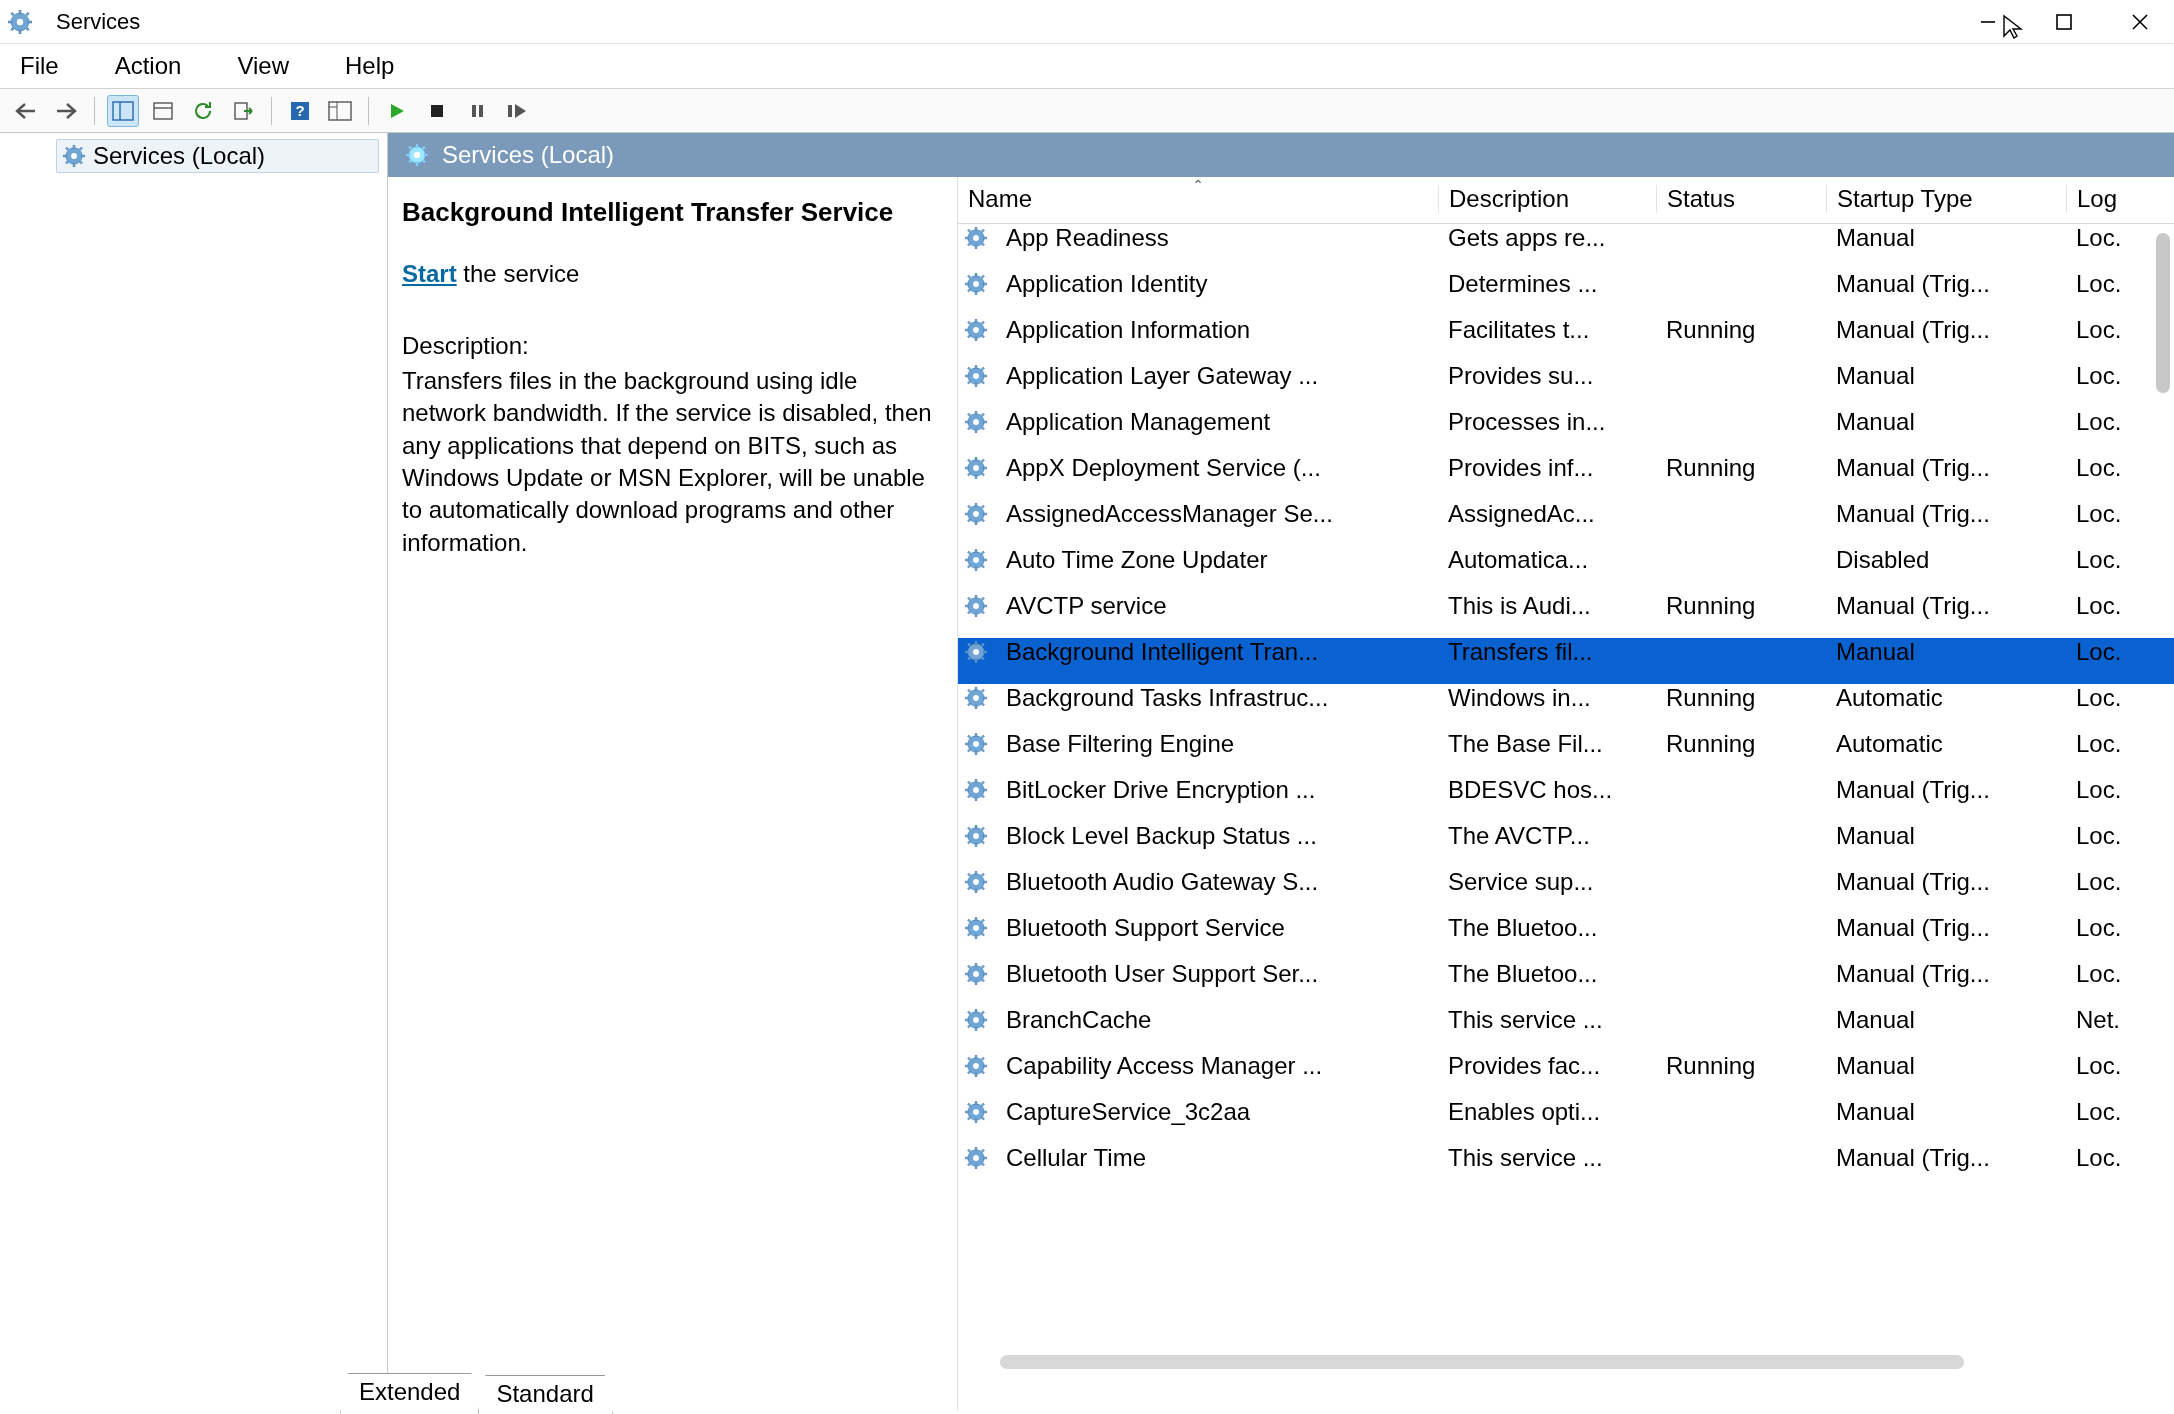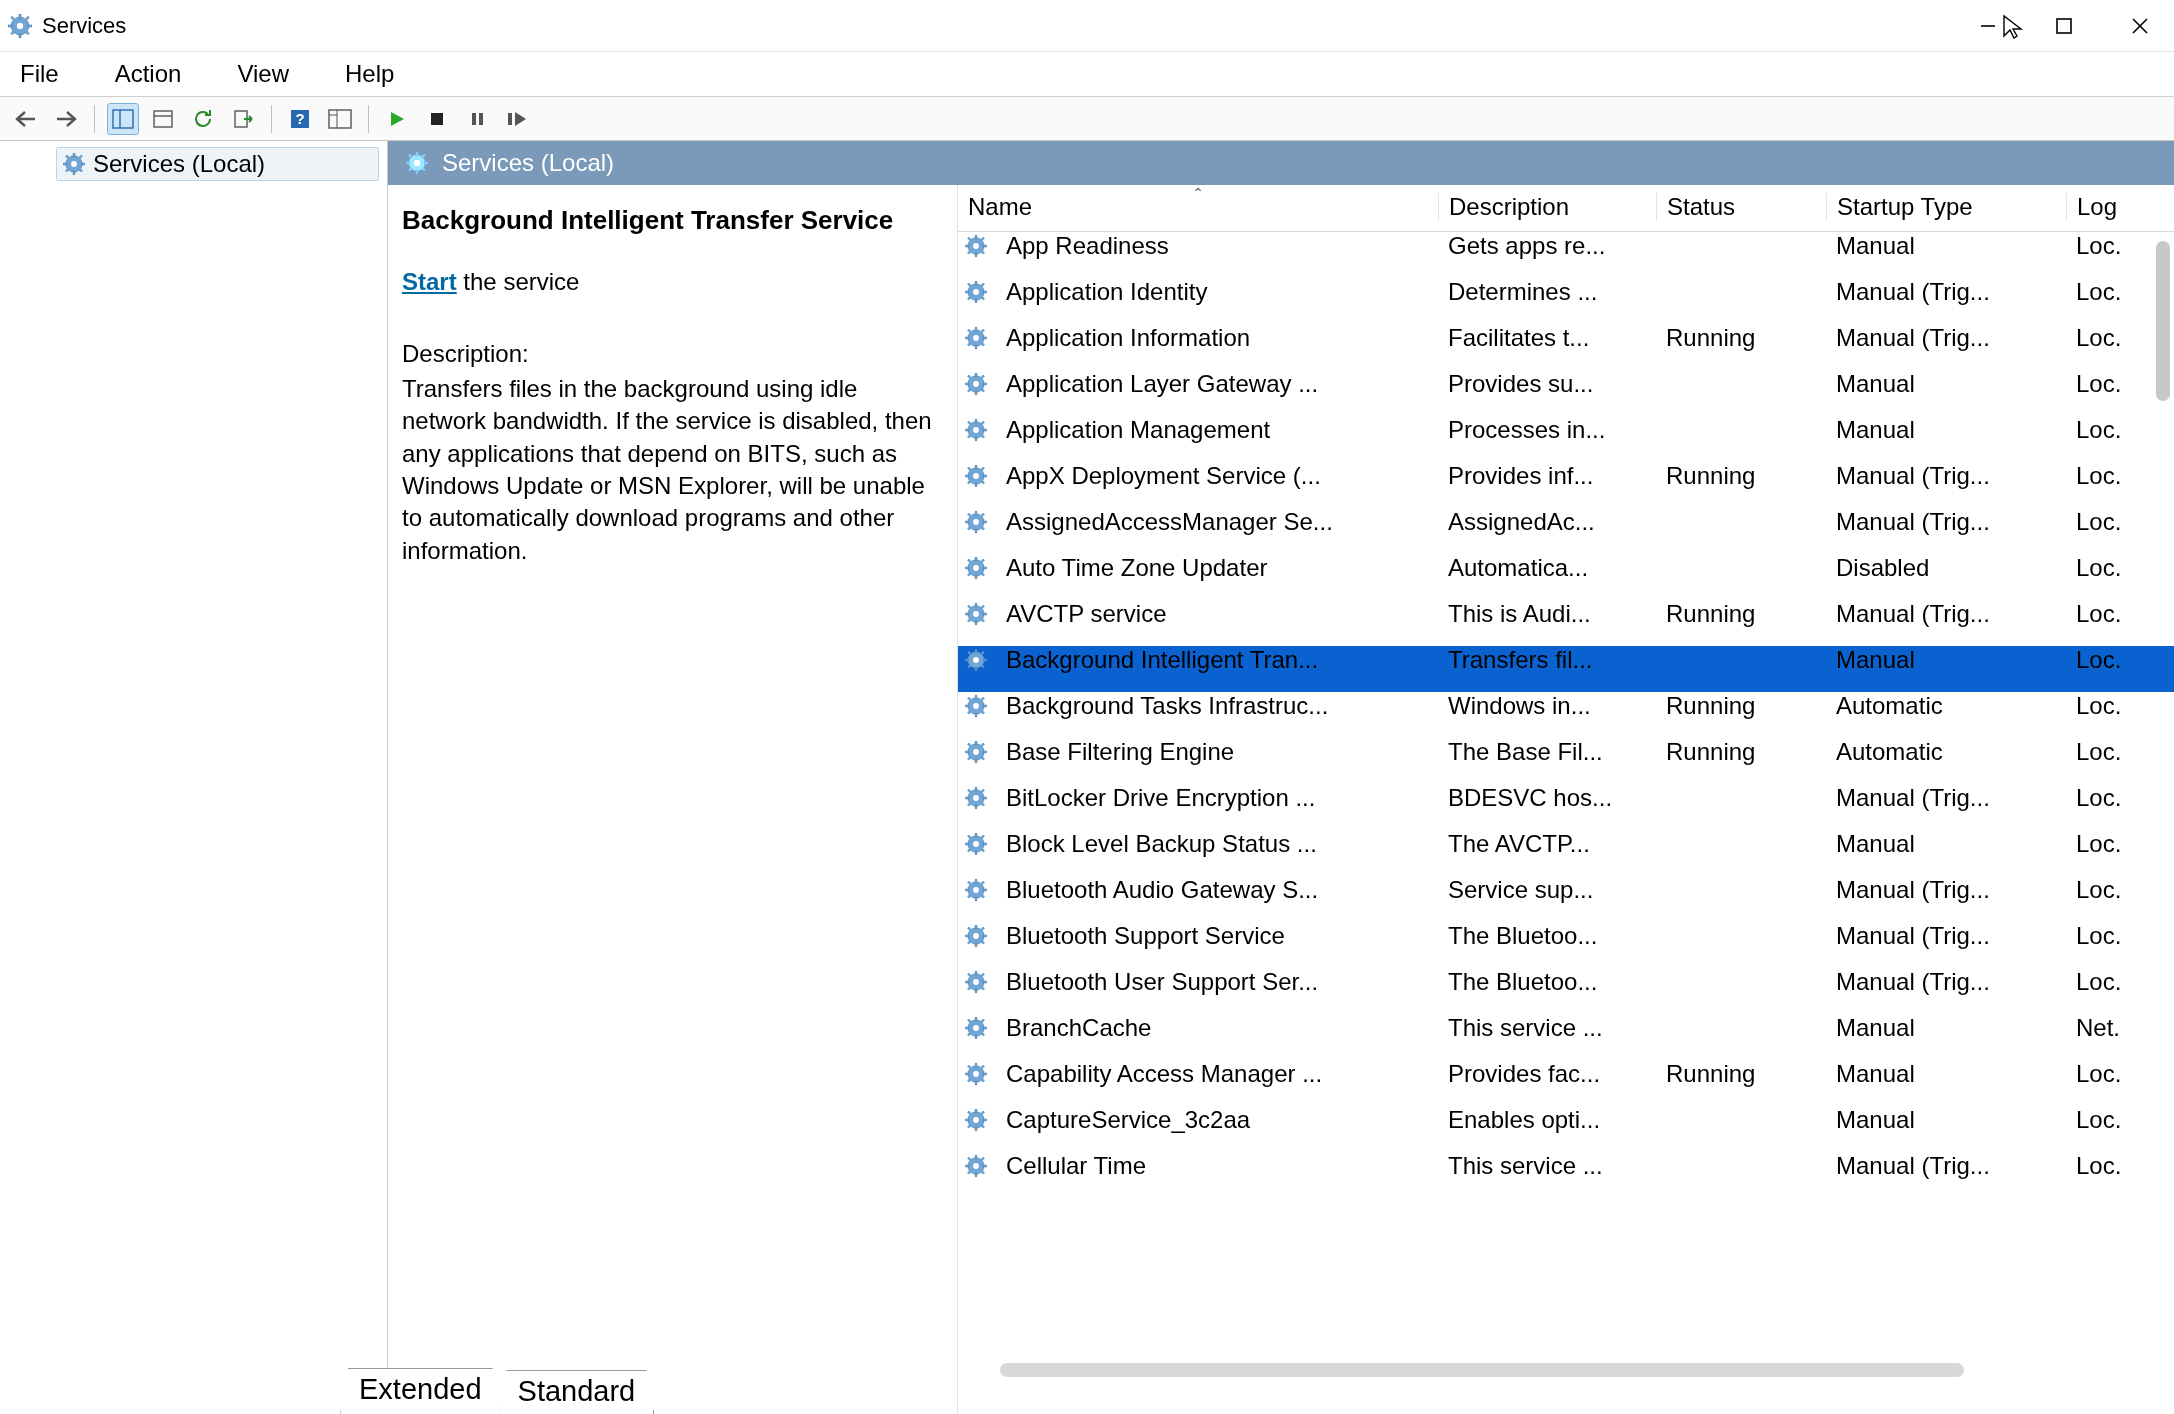--- a/index.html
+++ b/index.html
@@ -1,19 +1,19 @@
 <!DOCTYPE html>
 <html><head>
 <meta charset="utf-8">
 <style>
 * { box-sizing: border-box; margin: 0; padding: 0; }
 body { font-family: "Segoe UI", Tahoma, sans-serif; font-size: 21px; background: #fff; color: #000; overflow: hidden; width: 2174px; height: 1414px; }
 
 
-.titlebar { display: flex; align-items: center; height: 52px; padding: 0 8px; border-bottom: 1px solid #e0e0e0; }
+.titlebar { display: flex; align-items: center; height: 44px; padding: 0 8px; border-bottom: 1px solid #e0e0e0; gap: 14px; }
 .titlebar .app-icon { width: 24px; height: 24px; margin-right: 10px; }
 .titlebar .title { flex: 1; font-size: 22px; }
 .titlebar .win-btns { display: flex; gap: 40px; margin-right: 8px; }
 .titlebar .win-btn { width: 36px; height: 36px; display: flex; align-items: center; justify-content: center; cursor: pointer; }
 
 
 .menubar { display: flex; gap: 56px; padding: 8px 20px; font-size: 24px; border-bottom: 1px solid #d0d0d0; }
 .menubar .menu-item { cursor: pointer; }
 
 
@@ -58,21 +58,21 @@
 .row .svc-icon { flex: 0 0 28px; display: flex; align-items: center; justify-content: center; margin-left: 4px; }
 
 .col-name, .cell-name-wrap { flex: 0 0 480px; display: flex; align-items: center; gap: 6px; }
 .cell-name { flex: 1; white-space: nowrap; overflow: hidden; text-overflow: ellipsis; }
 .col-desc, .cell-desc { flex: 0 0 218px; }
 .col-status, .cell-status { flex: 0 0 170px; }
 .col-startup, .cell-startup { flex: 0 0 240px; }
 .col-logon, .cell-logon { flex: 0 0 80px; }
 
 
-.bottom-tabs { position: absolute; left: 340px; bottom: 0; display: flex; align-items: flex-end; height: 40px; font-size: 29px; }
+.bottom-tabs { position: absolute; left: 340px; bottom: 0; display: flex; align-items: flex-end; height: 40px; font-size: 24px; }
 .bottom-tabs .tab { padding: 4px 18px 6px 18px; border: 1px solid #999; border-bottom: none; background: #fff; position: relative; clip-path: polygon(8px 0, calc(100% - 8px) 0, 100% 100%, 0 100%); margin-right: -2px; cursor: pointer; }
 .bottom-tabs .tab.active { border-bottom: 2px solid #fff; z-index: 2; }
 
 
 .gear { fill: #6fa6d6; stroke: #4a7fae; stroke-width: 0.6; }
 
 
 .hscroll { position: absolute; left: 612px; right: 210px; bottom: 42px; height: 14px; background: #d8d8d8; border-radius: 7px; }
 .vscroll-thumb { position: absolute; right: 4px; top: 56px; width: 14px; height: 160px; background: #c8c8c8; border-radius: 7px; }
 

